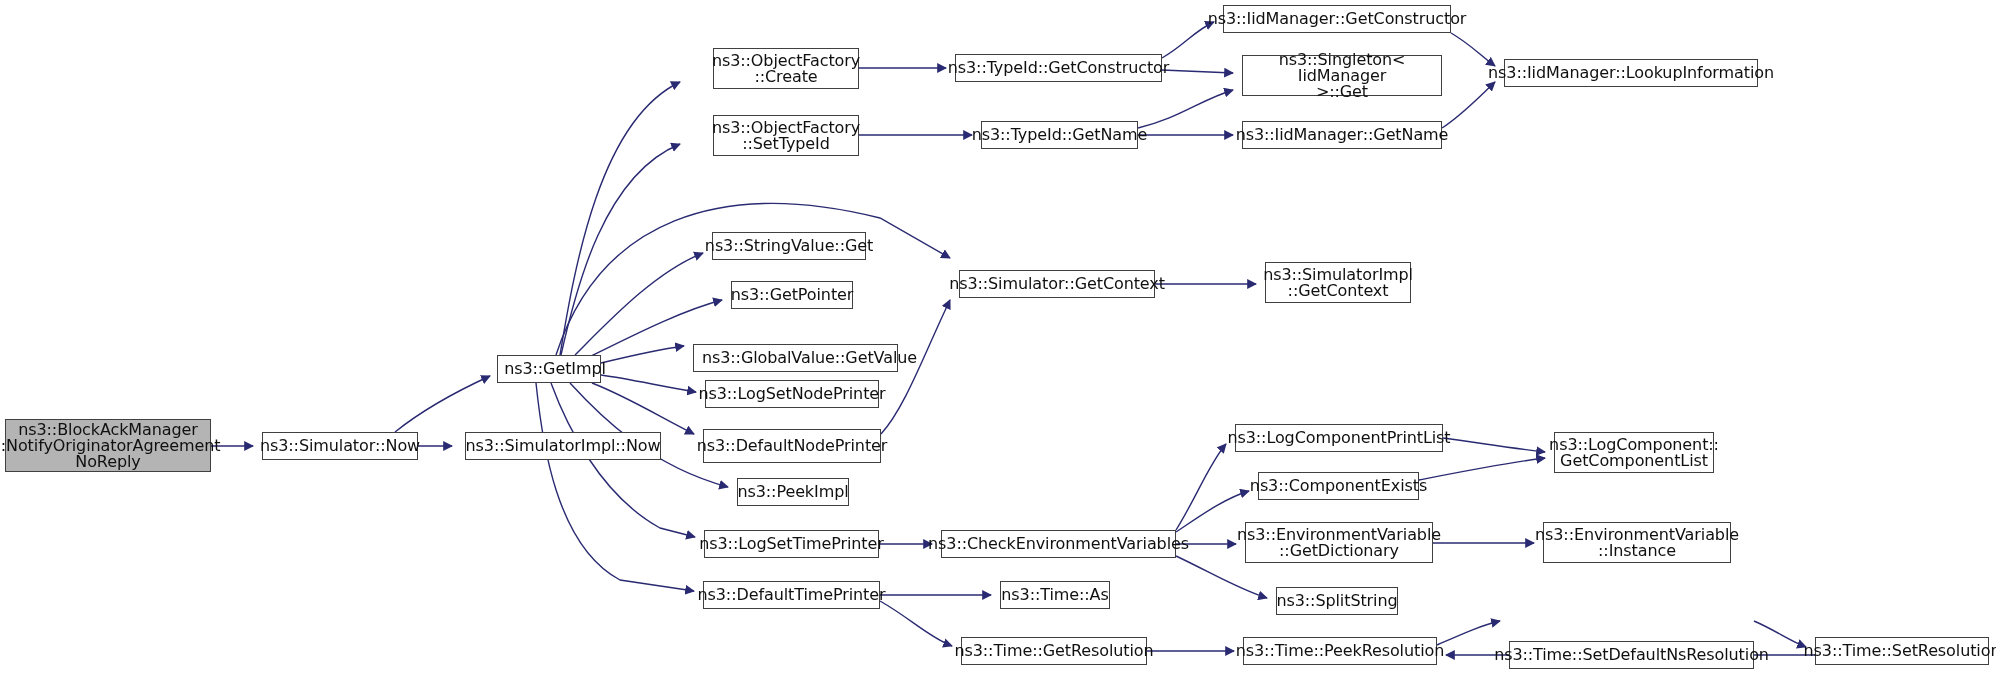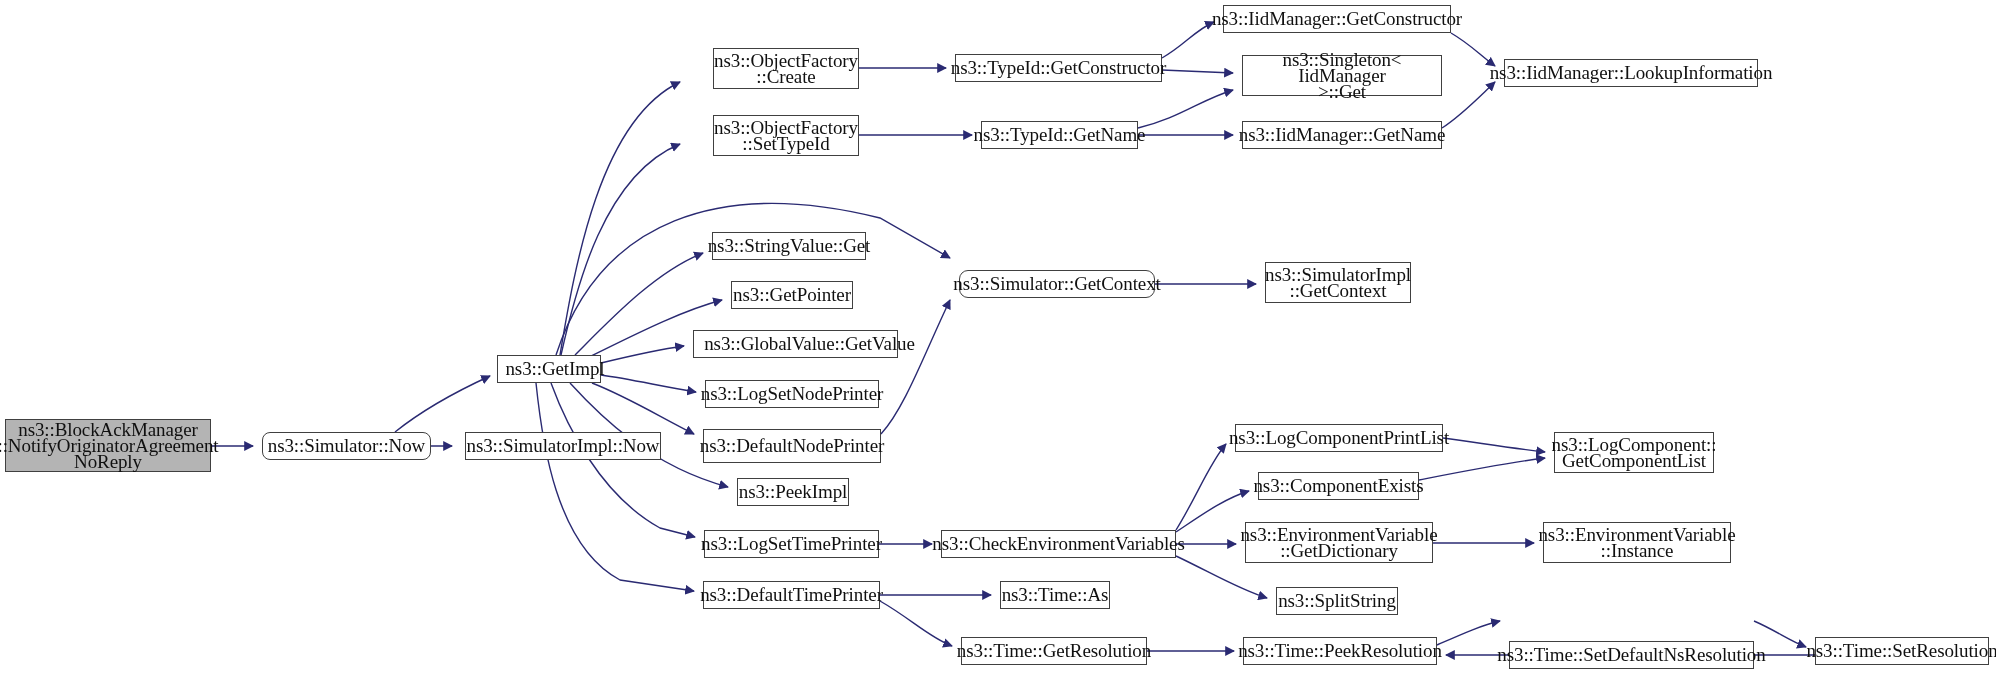--- a/index.html
+++ b/index.html
@@ -1,22 +1,22 @@
 <!DOCTYPE html>
 <html><head>
 <meta charset="utf-8">
 <style>
   html,body{margin:0;padding:0;background:#ffffff;}
   #canvas{position:relative;width:1996px;height:675px;background:#ffffff;
           font-family:"DejaVu Sans","Liberation Sans",sans-serif;overflow:hidden;}
   #edges{position:absolute;left:0;top:0;width:1996px;height:675px;}
   .node{position:absolute;box-sizing:border-box;border:1px solid #404040;
         background:#ffffff;display:flex;align-items:center;justify-content:center;
-        text-align:center;color:#101010;font-size:19px;line-height:16px;
-        letter-spacing:-0.1px;white-space:pre-line;padding:0 4px;font-family:Liberation Serif, serif;}
+        text-align:center;color:#101010;font-size:16px;line-height:16px;
+        letter-spacing:-0.1px;white-space:pre-line;padding:0 4px;}
   .node.root{background:#b4b4b4;border-color:#404040;}
 </style>
 </head>
 <body>
 
 <div id="canvas">
   <svg id="edges" xmlns="http://www.w3.org/2000/svg" viewBox="0 0 1996 675">
       <defs>
         <marker id="ah" viewBox="0 0 10 10" refX="9" refY="5" markerWidth="7" markerHeight="7" orient="auto-start-reverse">
           <path d="M0,0 L10,5 L0,10 z" fill="#2a2a72"></path>
@@ -58,43 +58,43 @@
       <path d="M1433,543 L1534,543" fill="none" stroke="#2a2a72" stroke-width="1.4" marker-end="url(#ah)"></path>
       <path d="M1147,651 L1234,651" fill="none" stroke="#2a2a72" stroke-width="1.4" marker-end="url(#ah)"></path>
       <path d="M1437,645 C1462,634 1482,625 1500,621" fill="none" stroke="#2a2a72" stroke-width="1.4" marker-end="url(#ah)"></path>
       <path d="M1754,621 C1775,630 1790,641 1806,647" fill="none" stroke="#2a2a72" stroke-width="1.4" marker-end="url(#ah)"></path>
       <path d="M1815,655 L1446,655" fill="none" stroke="#2a2a72" stroke-width="1.4" marker-end="url(#ah)"></path>
     </svg>
   <div id="nodes">
       <div class="node root" style="left: 5px; top: 419px; width: 206px; height: 53px;"><span>ns3::BlockAckManager
 ::NotifyOriginatorAgreement
 NoReply</span></div>
-      <div class="node" style="left: 262px; top: 432px; width: 169px; height: 28px; border-radius: 8px;"><span>ns3::Simulator::Now</span></div>
+      <div class="node" style="left: 262px; top: 432px; width: 156px; height: 28px;"><span>ns3::Simulator::Now</span></div>
       <div class="node" style="left: 465px; top: 432px; width: 196px; height: 28px;"><span>ns3::SimulatorImpl::Now</span></div>
       <div class="node" style="left: 497px; top: 355px; width: 104px; height: 28px; padding-left: 16px;"><span>ns3::GetImpl</span></div>
       <div class="node" style="left: 713px; top: 48px; width: 146px; height: 41px;"><span>ns3::ObjectFactory
 ::Create</span></div>
       <div class="node" style="left: 713px; top: 115px; width: 146px; height: 41px;"><span>ns3::ObjectFactory
 ::SetTypeId</span></div>
       <div class="node" style="left: 955px; top: 54px; width: 207px; height: 28px;"><span>ns3::TypeId::GetConstructor</span></div>
       <div class="node" style="left: 981px; top: 121px; width: 157px; height: 28px;"><span>ns3::TypeId::GetName</span></div>
       <div class="node" style="left: 1223px; top: 5px; width: 228px; height: 28px;"><span>ns3::IidManager::GetConstructor</span></div>
       <div class="node" style="left: 1242px; top: 55px; width: 200px; height: 41px;"><span>ns3::Singleton&lt; IidManager
 &gt;::Get</span></div>
       <div class="node" style="left: 1242px; top: 121px; width: 200px; height: 28px;"><span>ns3::IidManager::GetName</span></div>
       <div class="node" style="left: 1504px; top: 59px; width: 254px; height: 28px;"><span>ns3::IidManager::LookupInformation</span></div>
       <div class="node" style="left: 712px; top: 232px; width: 154px; height: 28px;"><span>ns3::StringValue::Get</span></div>
       <div class="node" style="left: 731px; top: 281px; width: 122px; height: 28px;"><span>ns3::GetPointer</span></div>
-      <div class="node" style="left: 693px; top: 330px; width: 205px; height: 28px; padding-left: 32px;"><span>ns3::GlobalValue::GetValue</span></div>
+      <div class="node" style="left: 693px; top: 344px; width: 205px; height: 28px; padding-left: 32px;"><span>ns3::GlobalValue::GetValue</span></div>
       <div class="node" style="left: 705px; top: 380px; width: 174px; height: 28px;"><span>ns3::LogSetNodePrinter</span></div>
       <div class="node" style="left: 703px; top: 429px; width: 178px; height: 34px;"><span>ns3::DefaultNodePrinter</span></div>
       <div class="node" style="left: 737px; top: 478px; width: 112px; height: 28px;"><span>ns3::PeekImpl</span></div>
       <div class="node" style="left: 704px; top: 530px; width: 175px; height: 28px;"><span>ns3::LogSetTimePrinter</span></div>
       <div class="node" style="left: 703px; top: 581px; width: 177px; height: 28px;"><span>ns3::DefaultTimePrinter</span></div>
-      <div class="node" style="left: 959px; top: 270px; width: 196px; height: 28px; border-radius: 9px;"><span>ns3::Simulator::GetContext</span></div>
+      <div class="node" style="left: 959px; top: 270px; width: 196px; height: 28px;"><span>ns3::Simulator::GetContext</span></div>
       <div class="node" style="left: 1265px; top: 262px; width: 146px; height: 41px;"><span>ns3::SimulatorImpl
 ::GetContext</span></div>
       <div class="node" style="left: 941px; top: 530px; width: 235px; height: 28px;"><span>ns3::CheckEnvironmentVariables</span></div>
       <div class="node" style="left: 1000px; top: 581px; width: 110px; height: 28px;"><span>ns3::Time::As</span></div>
       <div class="node" style="left: 961px; top: 637px; width: 186px; height: 28px;"><span>ns3::Time::GetResolution</span></div>
       <div class="node" style="left: 1235px; top: 424px; width: 208px; height: 28px;"><span>ns3::LogComponentPrintList</span></div>
       <div class="node" style="left: 1258px; top: 472px; width: 161px; height: 28px;"><span>ns3::ComponentExists</span></div>
       <div class="node" style="left: 1245px; top: 522px; width: 188px; height: 41px;"><span>ns3::EnvironmentVariable
 ::GetDictionary</span></div>
       <div class="node" style="left: 1276px; top: 587px; width: 122px; height: 28px;"><span>ns3::SplitString</span></div>

